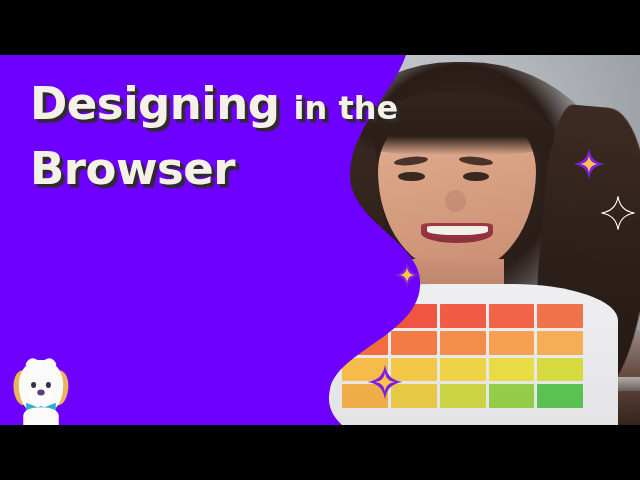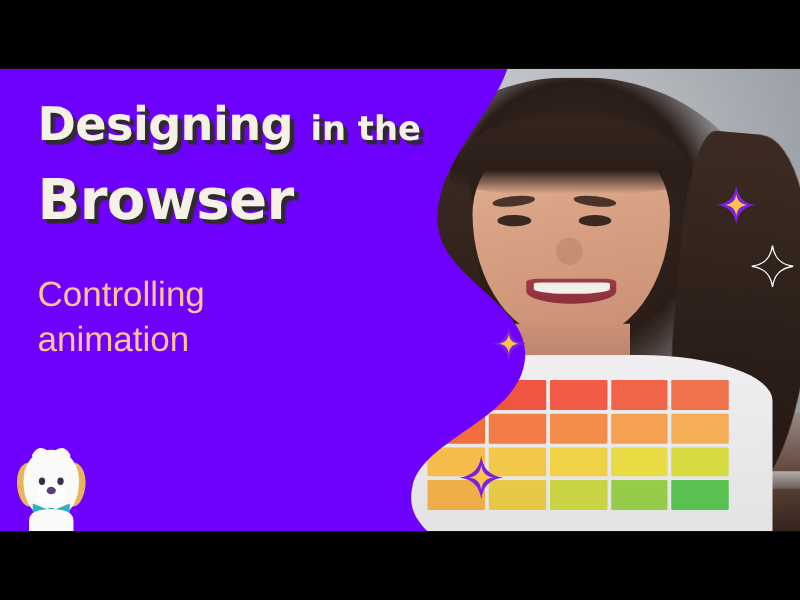--- a/index.html
+++ b/index.html
@@ -151,22 +151,22 @@
 
   .ttl-row { display:flex; align-items:baseline; gap:14px; }
   .ttl, .ttl-sm, .ttl2 {
     font-family:"DejaVu Sans", sans-serif;
     color:#f6f1e7;
     font-weight:700;
     letter-spacing:-.5px;
     text-shadow:3px 3px 0 #2f2a2e, 4px 4px 0 rgba(47,42,46,.55);
     white-space:nowrap;
   }
-  .ttl  { font-size:37px; line-height:1.04; }
-  .ttl-sm { font-size:27px; line-height:1.04; letter-spacing:0; }
+  .ttl  { font-size:45px; line-height:1.04; }
+  .ttl-sm { font-size:32px; line-height:1.04; letter-spacing:0; }
   .ttl2 { font-size:45px; line-height:1.04; margin-top:18px; }
 
   .sub {
     margin-top:34px;
     font-family:"Liberation Sans", sans-serif;
     color:#ffc391; font-size:28px; line-height:1.28; font-weight:400;
     white-space:pre-line;
   }
 
   
@@ -253,22 +253,20 @@
                    L0,370 Z" fill="#6E00FF"></path>
       </svg>
     </div>
 
     <div class="titles">
       <div class="ttl-row">
         <span class="ttl">Designing</span>
         <span class="ttl-sm">in the</span>
       </div>
       <div class="ttl2">Browser</div>
-      <div class="sub">Controlling
-animation</div>
     </div>
 
     <div class="logo">
       <svg viewBox="0 0 100 100" aria-hidden="true">
 
         <path d="M24,26 C10,30 10,58 20,70 C28,78 36,70 34,54 C33,40 32,30 24,26 Z" fill="#E8B45C"></path>
         <path d="M76,26 C90,30 90,58 80,70 C72,78 64,70 66,54 C67,40 68,30 76,26 Z" fill="#E8B45C"></path>
 
         <path d="M50,12 C68,12 80,26 80,46 C80,70 68,86 50,86 C32,86 20,70 20,46 C20,26 32,12 50,12 Z" fill="#FAFAF8"></path>
         <path d="M33,18 C38,10 44,14 46,20 M67,18 C62,10 56,14 54,20" stroke="#FAFAF8" stroke-width="7" stroke-linecap="round" fill="none"></path>

